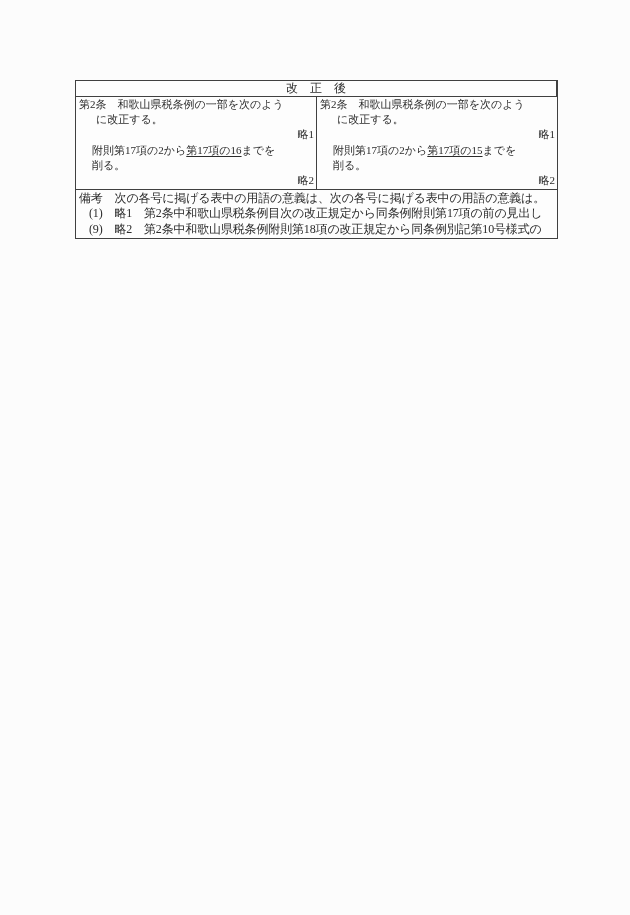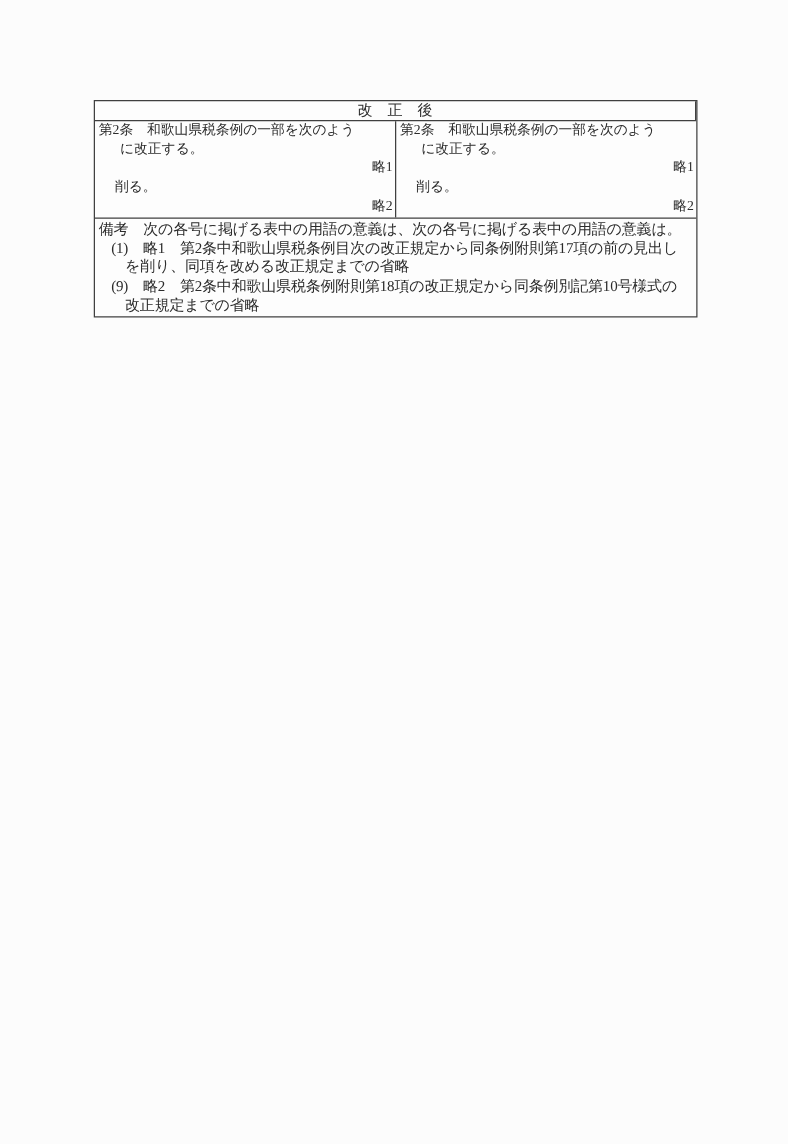--- a/index.html
+++ b/index.html
@@ -76,37 +76,37 @@
     <div class="header-row">
       <div class="hcell left">改　正　後</div>
     </div>
 
     <div class="body-row">
 
       <div class="bcell left">
         <div class="line">第2条　和歌山県税条例の一部を次のよう</div>
         <div class="line ind-a">に改正する。</div>
         <div class="line ind-b">略1</div>
+        <div class="line ind-c"><span>附則第17項の2から</span><span class="u">第17項の16</span><span>までを</span></div>
         <div class="line ind-c">削る。</div>
         <div class="line ind-b">略2</div>
       </div>
 
       <div class="bcell">
         <div class="line">第2条　和歌山県税条例の一部を次のよう</div>
         <div class="line ind-a">に改正する。</div>
         <div class="line ind-b">略1</div>
+        <div class="line ind-c"><span>附則第17項の2から</span><span class="u">第17項の15</span><span>までを</span></div>
         <div class="line ind-c">削る。</div>
         <div class="line ind-b">略2</div>
       </div>
 
     </div>
 
     <div class="notes-row">
       <div class="line">備考　次の各号に掲げる表中の用語の意義は、次の各号に掲げる表中の用語の意義は。</div>
       <div class="line n-ind-1">(1)　略1　第2条中和歌山県税条例目次の改正規定から同条例附則第17項の前の見出し</div>
-      <div class="line n-ind-2">を削り、同項を改める改正規定までの省略</div>
       <div class="line n-ind-1">(9)　略2　第2条中和歌山県税条例附則第18項の改正規定から同条例別記第10号様式の</div>
-      <div class="line n-ind-2">改正規定までの省略</div>
     </div>
 
   </div>
 
 </div>
 
 </body></html>

